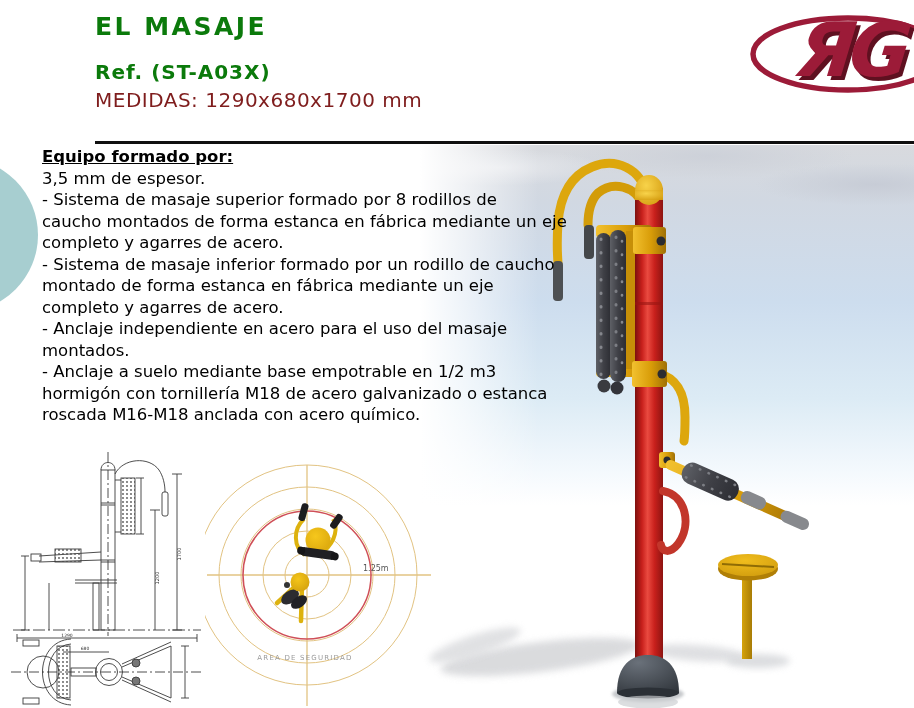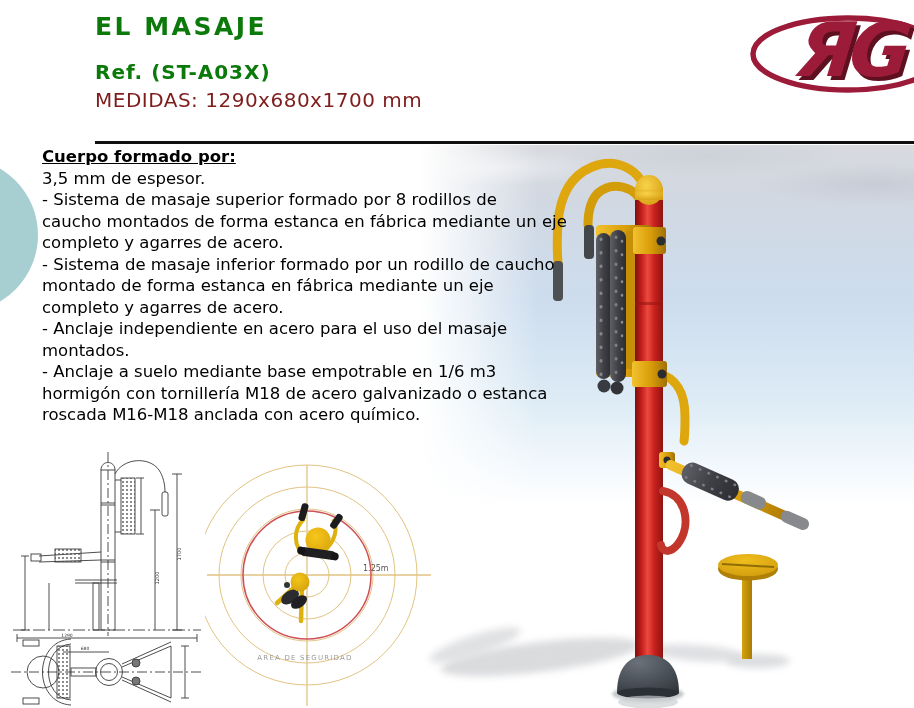--- a/index.html
+++ b/index.html
@@ -170,31 +170,31 @@
 
     <g>
       <path d="M 197,548 C 197,520 211,510 228,510 C 245,510 259,520 259,548 Z" fill="url(#domeGrad)"></path>
       <ellipse cx="228" cy="548" rx="31" ry="5.5" fill="#2b3036"></ellipse>
       <ellipse cx="228" cy="557" rx="30" ry="6.5" fill="#c9ccd0" opacity=".65"></ellipse>
     </g>
   </svg>
 </div>
 
 <div class="spec">
-  <div class="spec-heading">Cuerpo formado por:</div>
+  <div class="spec-heading">Equipo formado por:</div>
   <div class="spec-line">3,5 mm de espesor.</div>
   <div class="spec-line">- Sistema de masaje superior formado por 8 rodillos de</div>
   <div class="spec-line">caucho montados de forma estanca en fábrica mediante un eje</div>
   <div class="spec-line">completo y agarres de acero.</div>
   <div class="spec-line">- Sistema de masaje inferior formado por un rodillo de caucho</div>
   <div class="spec-line">montado de forma estanca en fábrica mediante un eje</div>
   <div class="spec-line">completo y agarres de acero.</div>
   <div class="spec-line">- Anclaje independiente en acero para el uso del masaje</div>
   <div class="spec-line">montados.</div>
-  <div class="spec-line">- Anclaje a suelo mediante base empotrable en 1/6 m3</div>
+  <div class="spec-line">- Anclaje a suelo mediante base empotrable en 1/2 m3</div>
   <div class="spec-line">hormigón con tornillería M18 de acero galvanizado o estanca</div>
   <div class="spec-line">roscada M16-M18 anclada con acero químico.</div>
 </div>
 
 <svg class="drawing" width="200" height="258" viewBox="0 0 200 258">
   <defs>
     <pattern id="tinydots" width="4" height="4" patternUnits="userSpaceOnUse">
       <circle cx="2" cy="2" r="0.9" fill="#555"></circle>
     </pattern>
   </defs>

